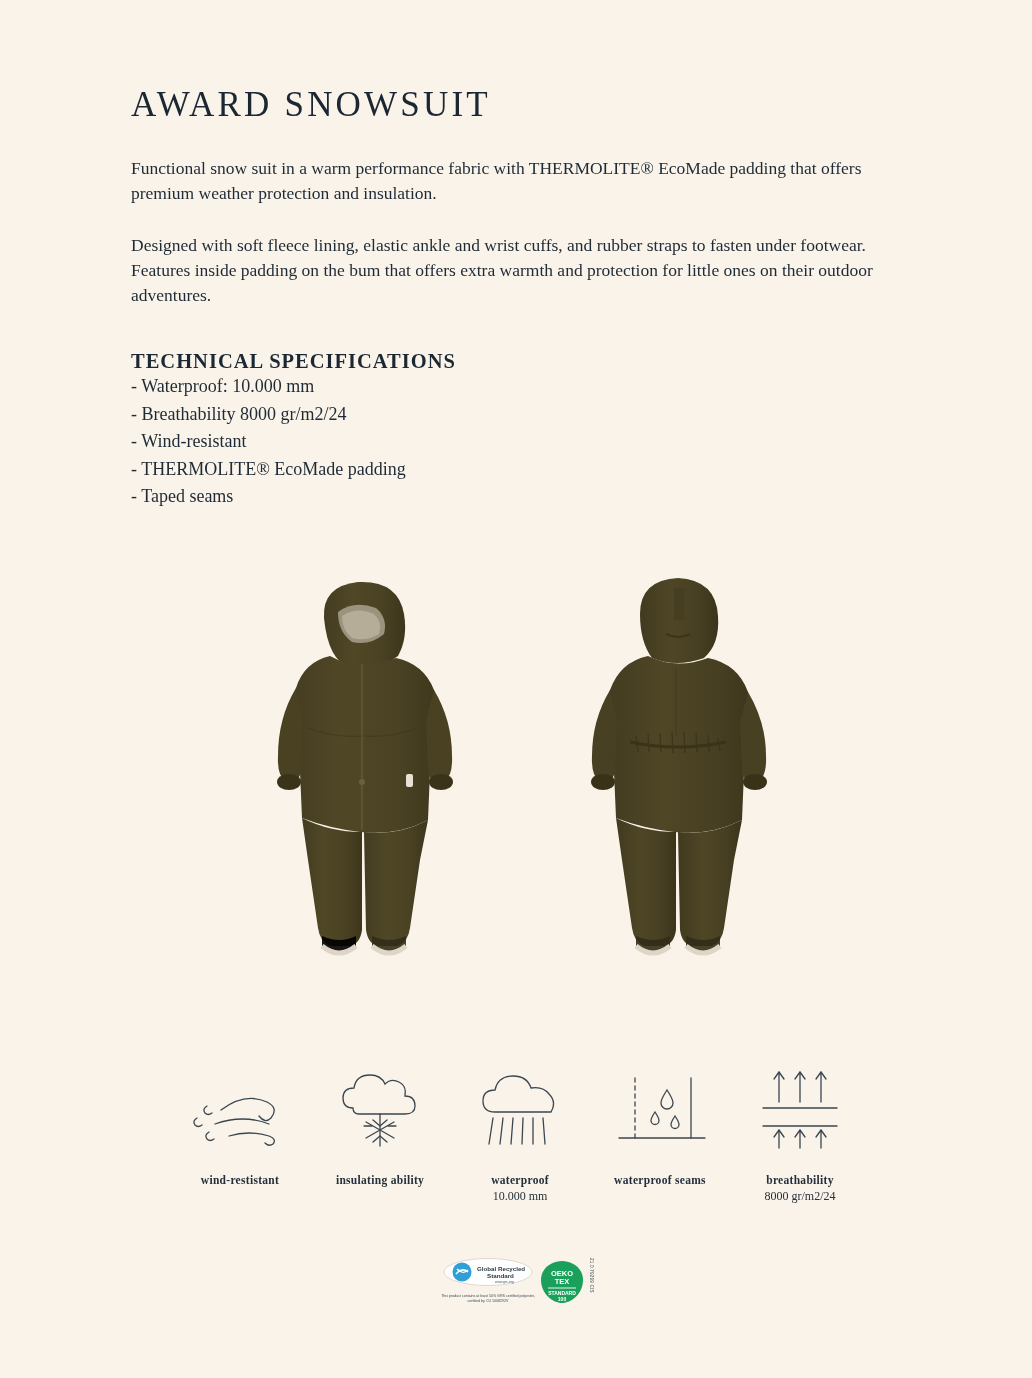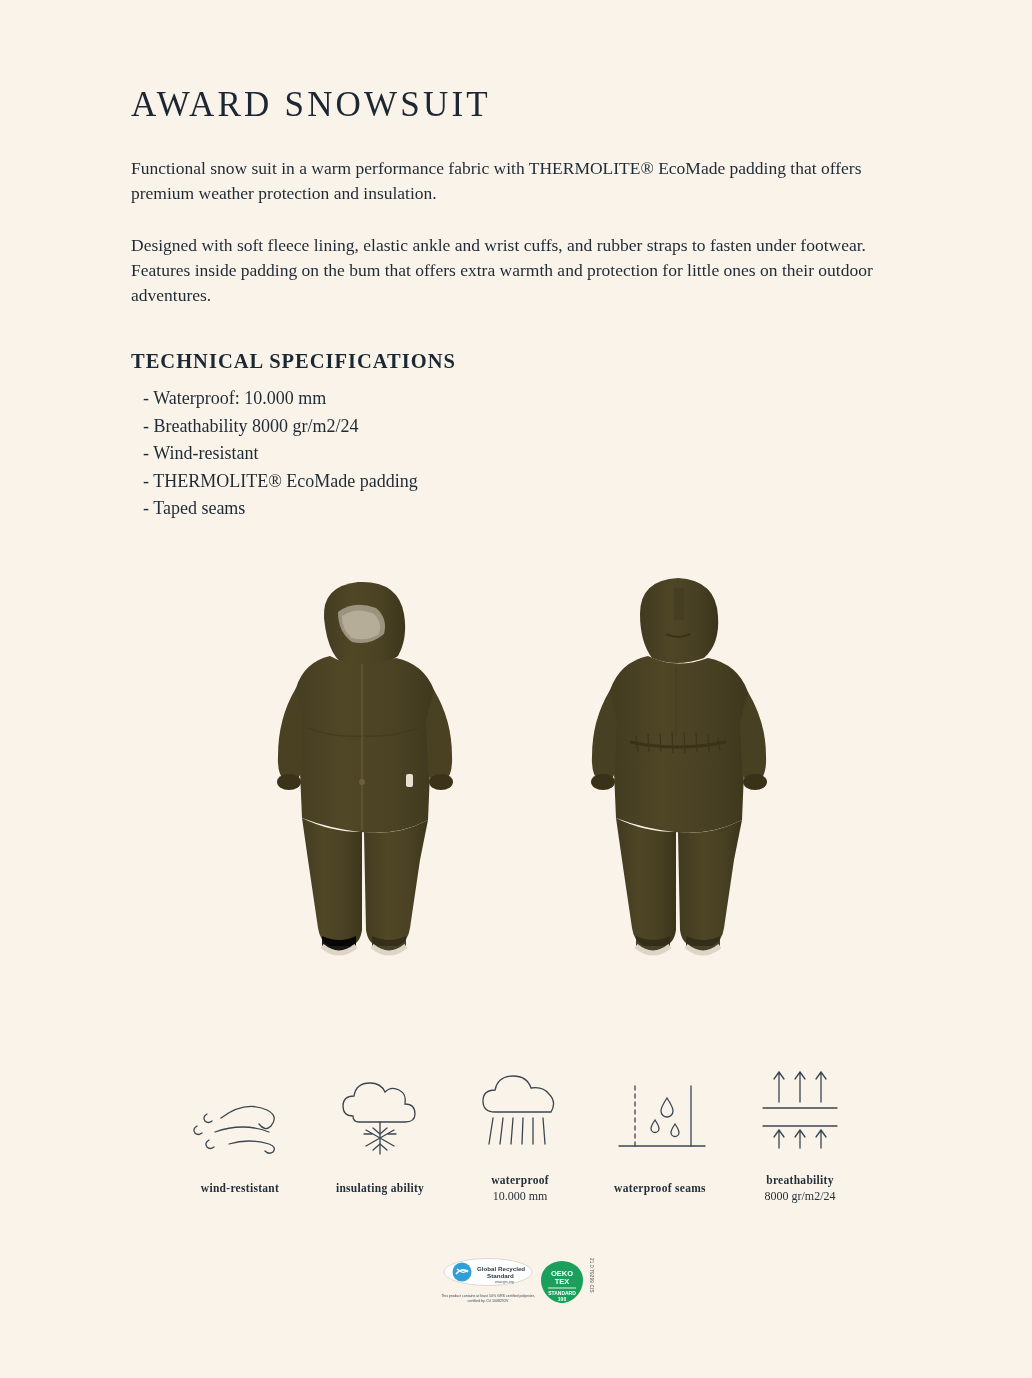--- a/index.html
+++ b/index.html
@@ -54,21 +54,21 @@
     letter-spacing: 1.0px;
     color: #1b2733;
   }
 
   .spec-list {
     position: absolute;
     left: 131px;
     top: 373px;
     width: 600px;
     list-style: none;
-    margin: 12px;
+    margin: 0;
     padding: 0;
     font-size: 18px;
     line-height: 27.5px;
     color: #1e2a35;
   }
   .spec-list li { white-space: nowrap; }
 
   
   .product-area {
     position: absolute;
@@ -85,21 +85,21 @@
   .suit-back  { left: 552px; }
 
   
   .features {
     position: absolute;
     left: 170px;
     top: 1060px;
     width: 700px;
     display: flex;
     justify-content: space-between;
-    align-items: center;
+    align-items: flex-start;
   }
   .feature {
     width: 140px;
     text-align: center;
   }
   .feature .icon-box {
     height: 92px;
     display: flex;
     align-items: flex-end;
     justify-content: center;

